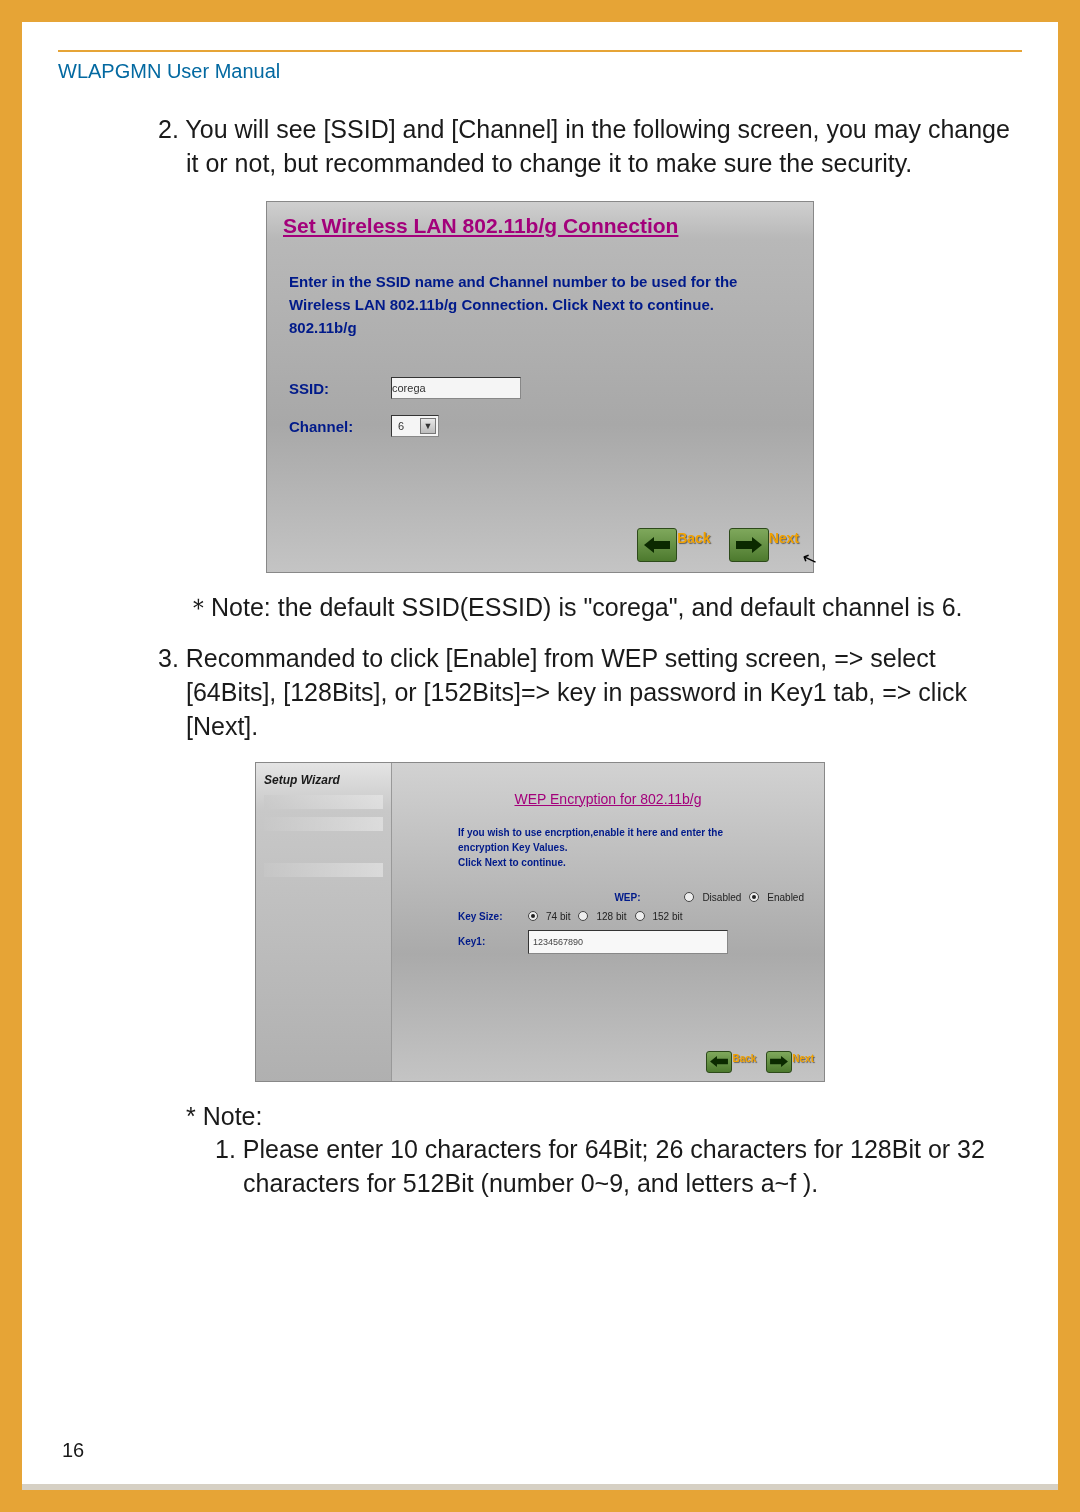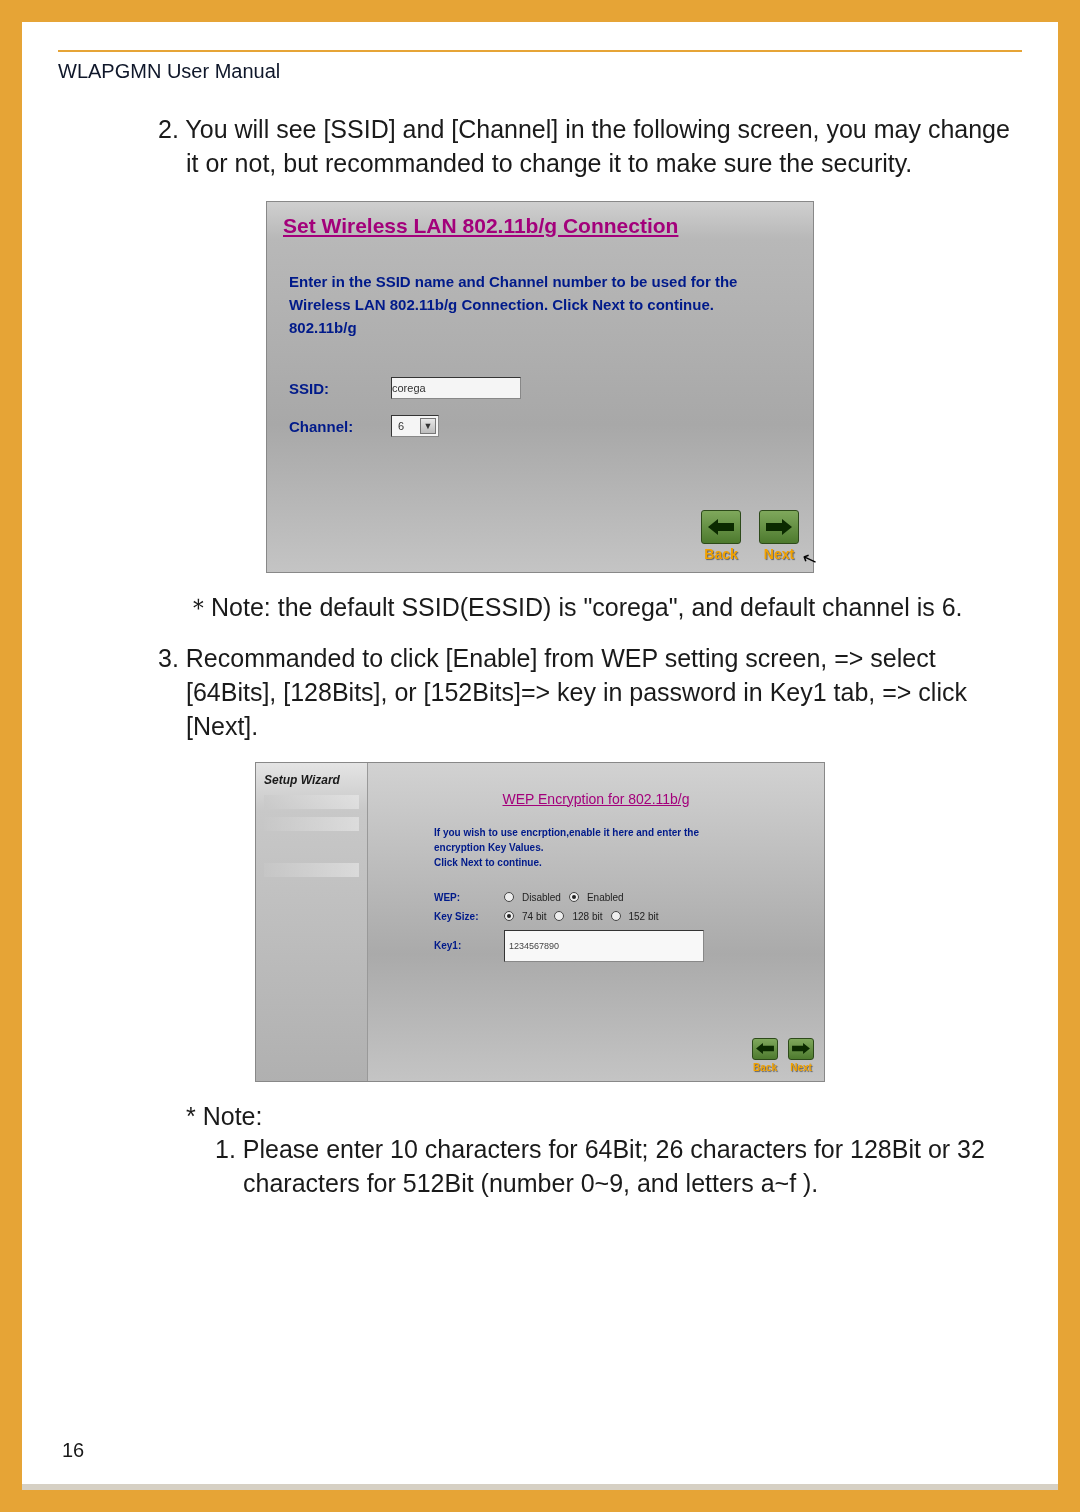--- a/index.html
+++ b/index.html
@@ -17,21 +17,21 @@
     width: 1036px; height: 1468px;
     border-bottom: 6px solid #d6d0c4;
     padding: 28px 36px 20px 36px;
   }
   .hr-top {
     border-top: 2px solid #e6a436;
     margin-bottom: 8px;
   }
   .header-title {
     font-size: 20px;
-    color: #0f172a;
+    color: #0369a1;
     margin-bottom: 30px;
   }
   .body-text {
     font-size: 25px;
     color: #1a1a1a;
     line-height: 1.35;
   }
   .hang { padding-left: 128px; text-indent: -28px; }
   .note-line { padding-left: 128px; margin-top: 18px; margin-bottom: 18px; }
   .note-head { padding-left: 128px; margin-top: 18px; }
@@ -111,21 +111,21 @@
     display: flex; gap: 18px;
   }
   .arrow-box {
     width: 40px; height: 34px;
     background: linear-gradient(#7fa85c,#4d7a2e);
     border: 1px solid #2d4a1a;
     border-radius: 3px;
     display: flex; align-items: center; justify-content: center;
   }
   .arrow-box svg { width: 26px; height: 16px; }
-  .nav-col { display: flex; flex-direction: column; align-items: center; }
+  .nav-col { display: flex; align-items: flex-start; }
   .nav-label {
     color: #f2a200;
     font-size: 14px;
     font-weight: bold;
     margin-top: 2px;
     text-shadow: 1px 1px 1px rgba(0,0,0,0.5);
   }
   .cursor {
     position: absolute;
     right: -4px; bottom: 2px;
@@ -137,21 +137,21 @@
   .shot2 {
     width: 570px; height: 320px;
     margin: 18px auto 8px auto;
     background: linear-gradient(#d2d2d2,#aaa 60%,#c4c4c4);
     border: 1px solid #888;
     position: relative;
     display: flex;
     font-family: Verdana, Arial, sans-serif;
   }
   .shot2 .side {
-    width: 112px;
+    width: 136px;
     background: linear-gradient(#e4e4e4,#c8c8c8 15%,#b0b0b0);
     border-right: 1px solid #999;
     padding: 10px 8px;
     font-style: italic;
     font-weight: bold;
     font-size: 12px;
     color: #1a1a1a;
   }
   .shot2 .side .grad-line {
     height: 14px;
@@ -173,41 +173,41 @@
     font-size: 10px;
     font-weight: bold;
     padding: 8px 20px 0 66px;
     line-height: 1.5;
   }
   .shot2 .frow {
     display: flex; align-items: center;
     padding: 4px 20px 4px 66px;
     font-size: 10px;
   }
-  .shot2 .frow.first { margin-top: 18px; }
+  .shot2 .frow.first { margin-top: 18px; justify-content: flex-end; }
   .shot2 .flbl {
     color: #001a8a; font-weight: bold;
     width: 70px;
   }
   .shot2 .opts {
     color: #222; font-size: 10px;
     display: flex; gap: 8px; align-items: center;
   }
   .shot2 .radio {
     width: 10px; height: 10px; border-radius: 50%;
     border: 1px solid #444; background: #eee;
     display: inline-block; vertical-align: middle;
     position: relative;
   }
   .shot2 .radio.sel::after {
     content: ""; position: absolute; left: 2px; top: 2px;
     width: 4px; height: 4px; background: #222; border-radius: 50%;
   }
   .shot2 .key-input {
-    width: 200px; height: 32px;
+    width: 200px; height: 24px;
     background: #f8f8f8; border: 1px inset #888;
     font-size: 9px; padding: 0 4px; color: #444;
     font-family: Arial, sans-serif;
   }
   .shot2 .nav-btns2 {
     position: absolute; right: 10px; bottom: 8px;
     display: flex; gap: 10px;
   }
   .arrow-box.sm { width: 26px; height: 22px; }
   .arrow-box.sm svg { width: 18px; height: 11px; }

